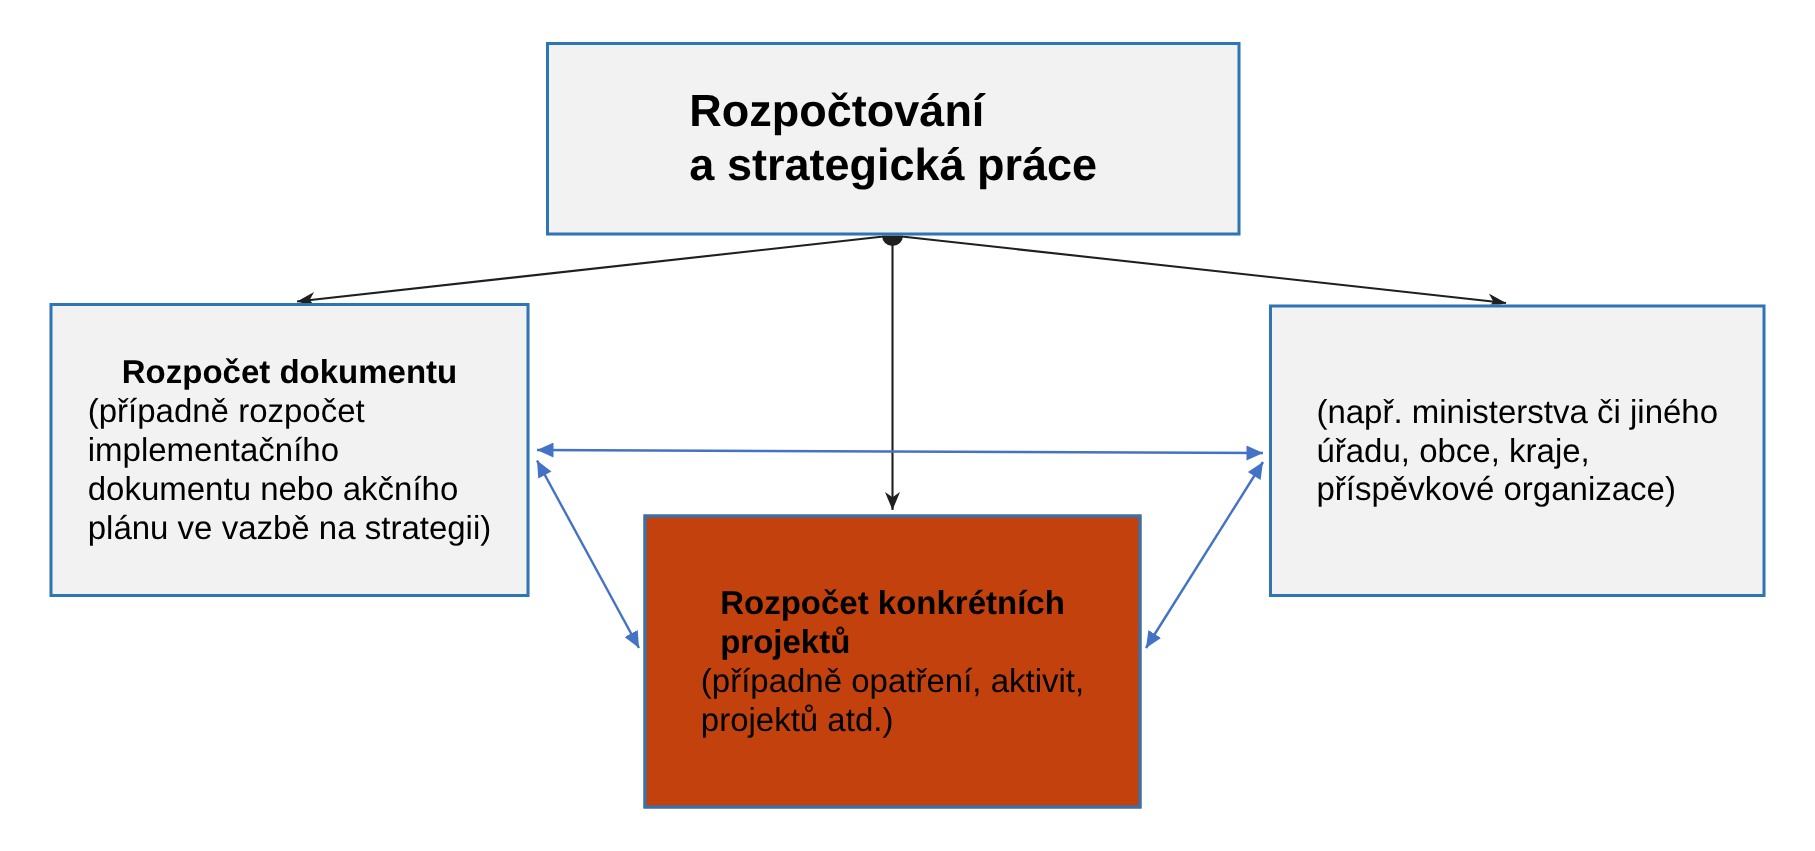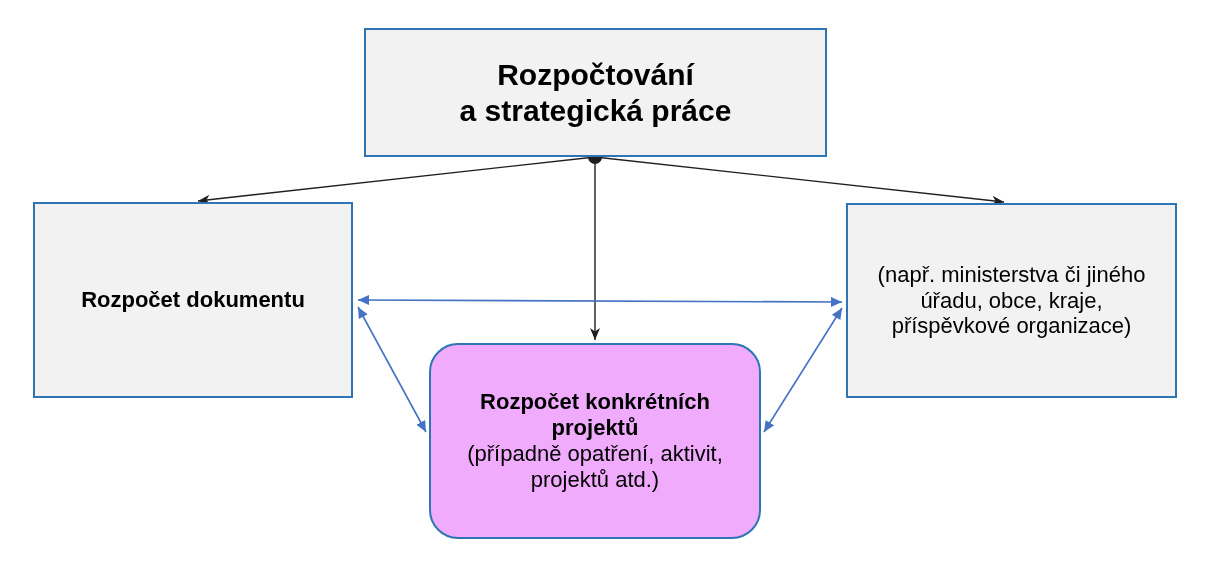--- a/index.html
+++ b/index.html
@@ -6,21 +6,21 @@
   .canvas{
     position:relative;width:1210px;height:567px;background:#FFFFFF;
     font-family:"Liberation Sans",sans-serif;overflow:hidden;
   }
   .layer{position:absolute;left:0;top:0;width:1210px;height:567px;}
   line.black{stroke-width:1.4px;}
   line.blue{stroke-width:1.6px;}
   .node{
     position:absolute;box-sizing:border-box;border:2px solid;
     display:flex;flex-direction:column;justify-content:center;align-items:center;
-    text-align:center;color:#000;padding:2px 6px;
+    color:#000;padding:2px 6px;
   }
   .node .title{font-weight:bold;font-size:22px;line-height:1.18;white-space:pre-line;}
   .node .sub{font-weight:normal;font-size:22px;line-height:1.18;white-space:pre-line;}
   .node.top-node .title{font-size:30px;line-height:1.2;}
   .node.top-node{left:364px;top:28px;width:463px;height:129px;}
   .node.left-node{left:33px;top:202px;width:320px;height:196px;}
   .node.right-node{left:846px;top:203px;width:331px;height:195px;}
   .node.bottom-node{left:429px;top:343px;width:332px;height:196px;}
 </style>
 </head>
@@ -51,28 +51,32 @@
     <line class="blue" x1="842" y1="308" x2="764" y2="432" marker-start="url(#head-blue-rev)" marker-end="url(#head-blue)" stroke="#4472C4"></line>
   </svg>
 
   <div class="node top-node" style="border-color: rgb(46, 117, 182); background-color: rgb(242, 242, 242);">
     <div class="title">Rozpočtování
 a strategická práce</div>
   </div>
 
   <div class="node left-node" style="border-color: rgb(46, 117, 182); background-color: rgb(242, 242, 242);">
     <div class="title">Rozpočet dokumentu</div>
+    <div class="sub">(případně rozpočet
+implementačního
+dokumentu nebo akčního
+plánu ve vazbě na strategii)</div>
   </div>
 
   <div class="node right-node" style="border-color: rgb(46, 117, 182); background-color: rgb(242, 242, 242);">
     <div class="sub">(např. ministerstva či jiného
 úřadu, obce, kraje,
 příspěvkové organizace)</div>
   </div>
 
-  <div class="node bottom-node" style="border-color: rgb(46, 117, 182); background-color: #f0abfc; border-radius: 29px;">
+  <div class="node bottom-node" style="border-color: rgb(46, 117, 182); background-color: #c2410c;">
     <div class="title">Rozpočet konkrétních
 projektů</div>
     <div class="sub">(případně opatření, aktivit,
 projektů atd.)</div>
   </div>
 
 </div>
 
 </body></html>

